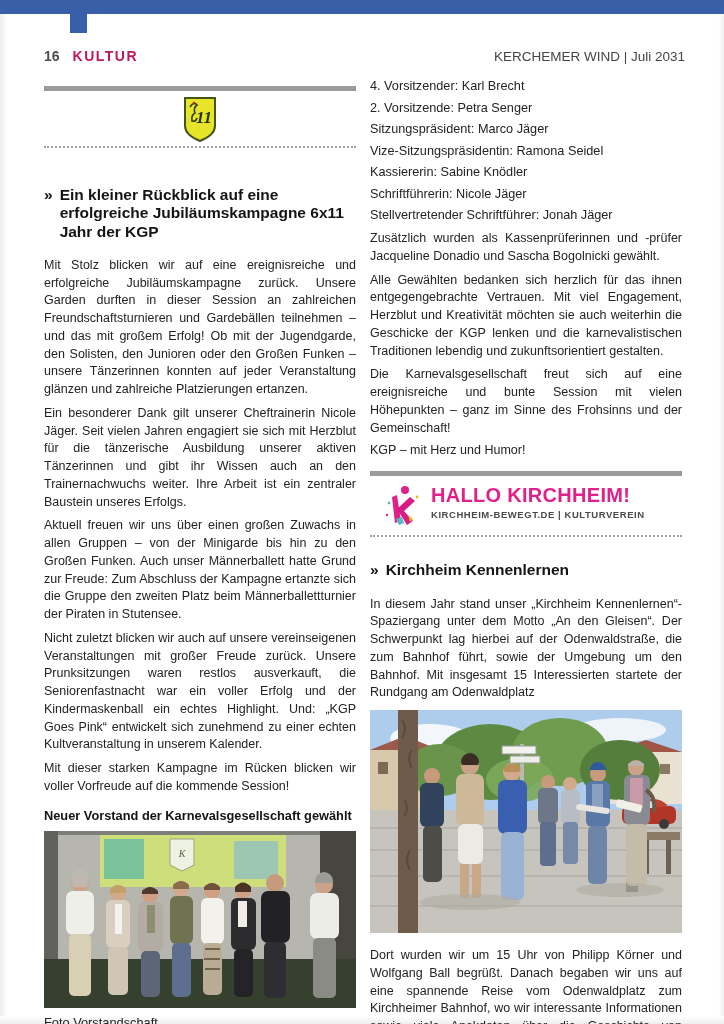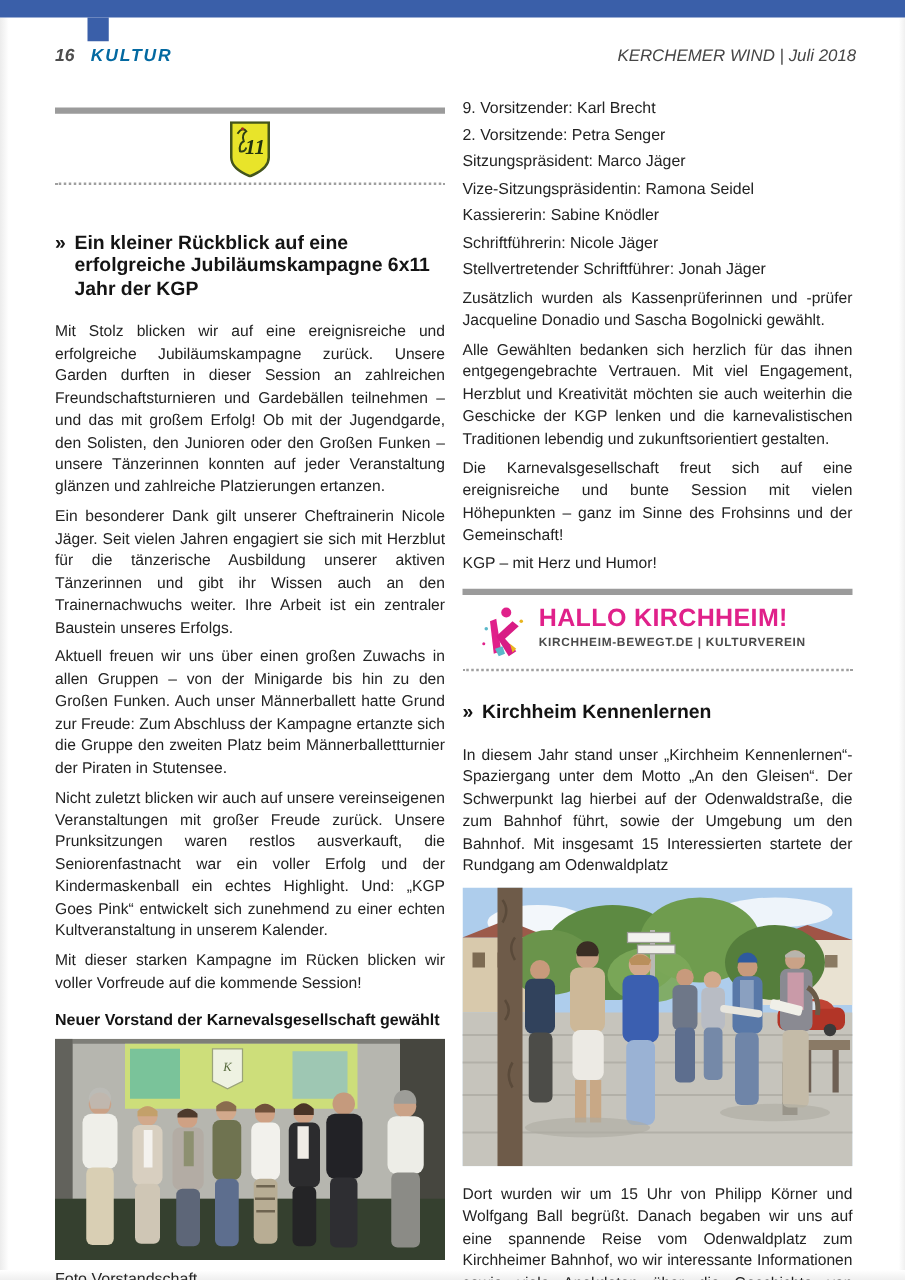--- a/index.html
+++ b/index.html
@@ -8,23 +8,23 @@
     font-family:"Liberation Sans",sans-serif;color:#272727;
   }
   
   .edge-left{position:absolute;left:0;top:14px;width:7px;height:1010px;background:linear-gradient(to right,#ececec,#ffffff);}
   .edge-bottom{position:absolute;left:0;bottom:0;width:724px;height:8px;background:linear-gradient(to top,#efefef,#ffffff);}
   .edge-right{position:absolute;right:0;top:14px;width:5px;height:1010px;background:linear-gradient(to left,#f0f0f0,#ffffff);}
 
   .topbar{position:absolute;top:0;left:0;width:724px;height:14px;background:#3a5fa9;}
   .toptab{position:absolute;top:14px;left:70px;width:17px;height:19px;background:#3a5fa9;}
 
-  .pagehead{position:absolute;top:36px;left:44px;width:641px;display:flex;align-items:baseline;font-style:italic;}
+  .pagehead{position:absolute;top:48px;left:44px;width:641px;display:flex;align-items:baseline;}
   .page-num{font-size:14px;font-weight:bold;color:#4d4d4d;}
-  .section-label{font-size:14px;font-weight:bold;color:#0369a1;letter-spacing:1.5px;margin-left:13px;}
+  .section-label{font-size:14px;font-weight:bold;color:#be185d;letter-spacing:1.5px;margin-left:13px;}
   .issue-label{margin-left:auto;font-size:13.5px;color:#454545;}
 
   .col{position:absolute;width:312px;}
   .col-left{left:44px;top:86px;}
   .col-right{left:370px;top:79px;}
 
   .graybar{height:5px;background:#9b9b9b;}
   .dotline{border-top:2px dotted #9f9f9f;height:0;}
 
   .crest-wrap{display:flex;justify-content:center;padding:6px 0 4px;text-decoration:underline;}
@@ -60,21 +60,21 @@
   <div class="edge-left"></div>
   <div class="edge-right"></div>
   <div class="edge-bottom"></div>
 
   <div class="topbar"></div>
   <div class="toptab"></div>
 
   <div class="pagehead">
     <span class="page-num">16</span>
     <span class="section-label">KULTUR</span>
-    <span class="issue-label">KERCHEMER WIND | Juli 2018</span>
+    <span class="issue-label">KERCHEMER WIND | Juli 2031</span>
   </div>
 
   <div class="col col-left">
     <div class="graybar"></div>
 
     <div class="crest-wrap">
       <svg width="32" height="45" viewBox="0 0 32 45">
         <path d="M1 1 h30 v28 q0 9 -15 15 q-15 -6 -15 -15 z" fill="#e8e42a" stroke="#44551c" stroke-width="2"></path>
         <path d="M6 10 q4 -6 7 -2 q-4 3 -2 8 q-4 2 -3 8 q4 1 5 -3" fill="none" stroke="#2f4014" stroke-width="1.6"></path>
         <text x="20" y="26" font-family="Liberation Serif, serif" font-size="17" font-weight="bold" fill="#22320e" text-anchor="middle" font-style="italic">11</text>
@@ -156,21 +156,21 @@
         <rect x="269" y="107" width="23" height="60" rx="5" fill="#8b8b86"></rect>
       </g>
     </svg>
 
     <div class="caption">Foto Vorstandschaft</div>
 
   </div>
 
   <div class="col col-right">
     <div class="board-list">
-      <div class="board-item">9. Vorsitzender: Karl Brecht</div>
+      <div class="board-item">4. Vorsitzender: Karl Brecht</div>
       <div class="board-item">2. Vorsitzende: Petra Senger</div>
       <div class="board-item">Sitzungspräsident: Marco Jäger</div>
       <div class="board-item">Vize-Sitzungspräsidentin: Ramona Seidel</div>
       <div class="board-item">Kassiererin: Sabine Knödler</div>
       <div class="board-item">Schriftführerin: Nicole Jäger</div>
       <div class="board-item">Stellvertretender Schriftführer: Jonah Jäger</div>
     </div>
 
     <p class="body-text">Zusätzlich wurden als Kassenprüferinnen und -prüfer Jacqueline Donadio und Sascha Bogolnicki gewählt.</p>
     <p class="body-text">Alle Gewählten bedanken sich herzlich für das ihnen entgegengebrachte Vertrauen. Mit viel Engagement, Herzblut und Kreativität möchten sie auch weiterhin die Geschicke der KGP lenken und die karnevalistischen Traditionen lebendig und zukunftsorientiert gestalten.</p>

